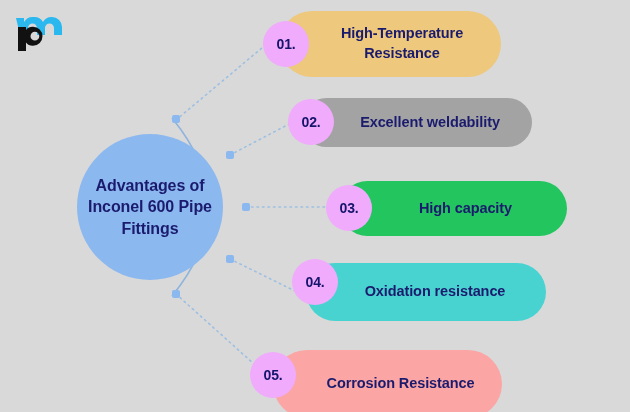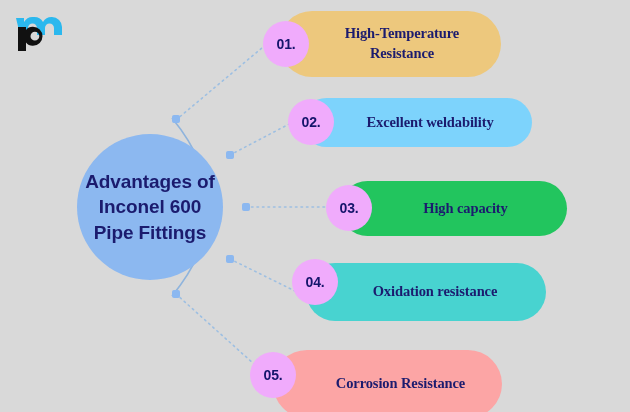--- a/index.html
+++ b/index.html
@@ -47,34 +47,33 @@
     height: 146px;
     border-radius: 50%;
     background: #8cb8f0;
     display: flex;
     align-items: center;
     justify-content: center;
     z-index: 3;
   }
   .hub-label {
     color: #1b1b6e;
-    font-size: 19px;
+    font-size: 16px;
     font-weight: bold;
     line-height: 1.32;
     text-align: center;
     letter-spacing: -0.1px;
     padding: 0 8px;
   }
   .pill {
     position: absolute;
     border-radius: 40px;
     display: flex;
     align-items: center;
     z-index: 2;
-    font-family: Liberation Serif, serif;
   }
   .pill-text {
     color: #1b1b6e;
     font-size: 14.5px;
     font-weight: bold;
     text-align: center;
     width: 100%;
     line-height: 1.35;
     letter-spacing: -0.1px;
   }
@@ -95,21 +94,21 @@
     font-weight: bold;
     letter-spacing: -0.2px;
   }
 
   
   #pill-1 { left: 279px; top: 11px;  width: 222px; height: 66px; background: #edc87d; }
   #pill-1 .pill-text { padding-left: 34px; padding-right: 10px; }
   #badge-1 { left: 263px; top: 21px; }
 
   
-  #pill-2 { left: 302px; top: 98px;  width: 230px; height: 49px; background: #7dd3fc; }
+  #pill-2 { left: 302px; top: 98px;  width: 230px; height: 49px; background: #a3a3a3; }
   #pill-2 .pill-text { padding-left: 34px; padding-right: 8px; }
   #badge-2 { left: 288px; top: 99px; }
 
   
   #pill-3 { left: 340px; top: 181px; width: 227px; height: 55px; background: #22c55e; }
   #pill-3 .pill-text { padding-left: 32px; padding-right: 8px; }
   #badge-3 { left: 326px; top: 185px; }
 
   
   #pill-4 { left: 306px; top: 263px; width: 240px; height: 58px; background: #48d3d0; }

